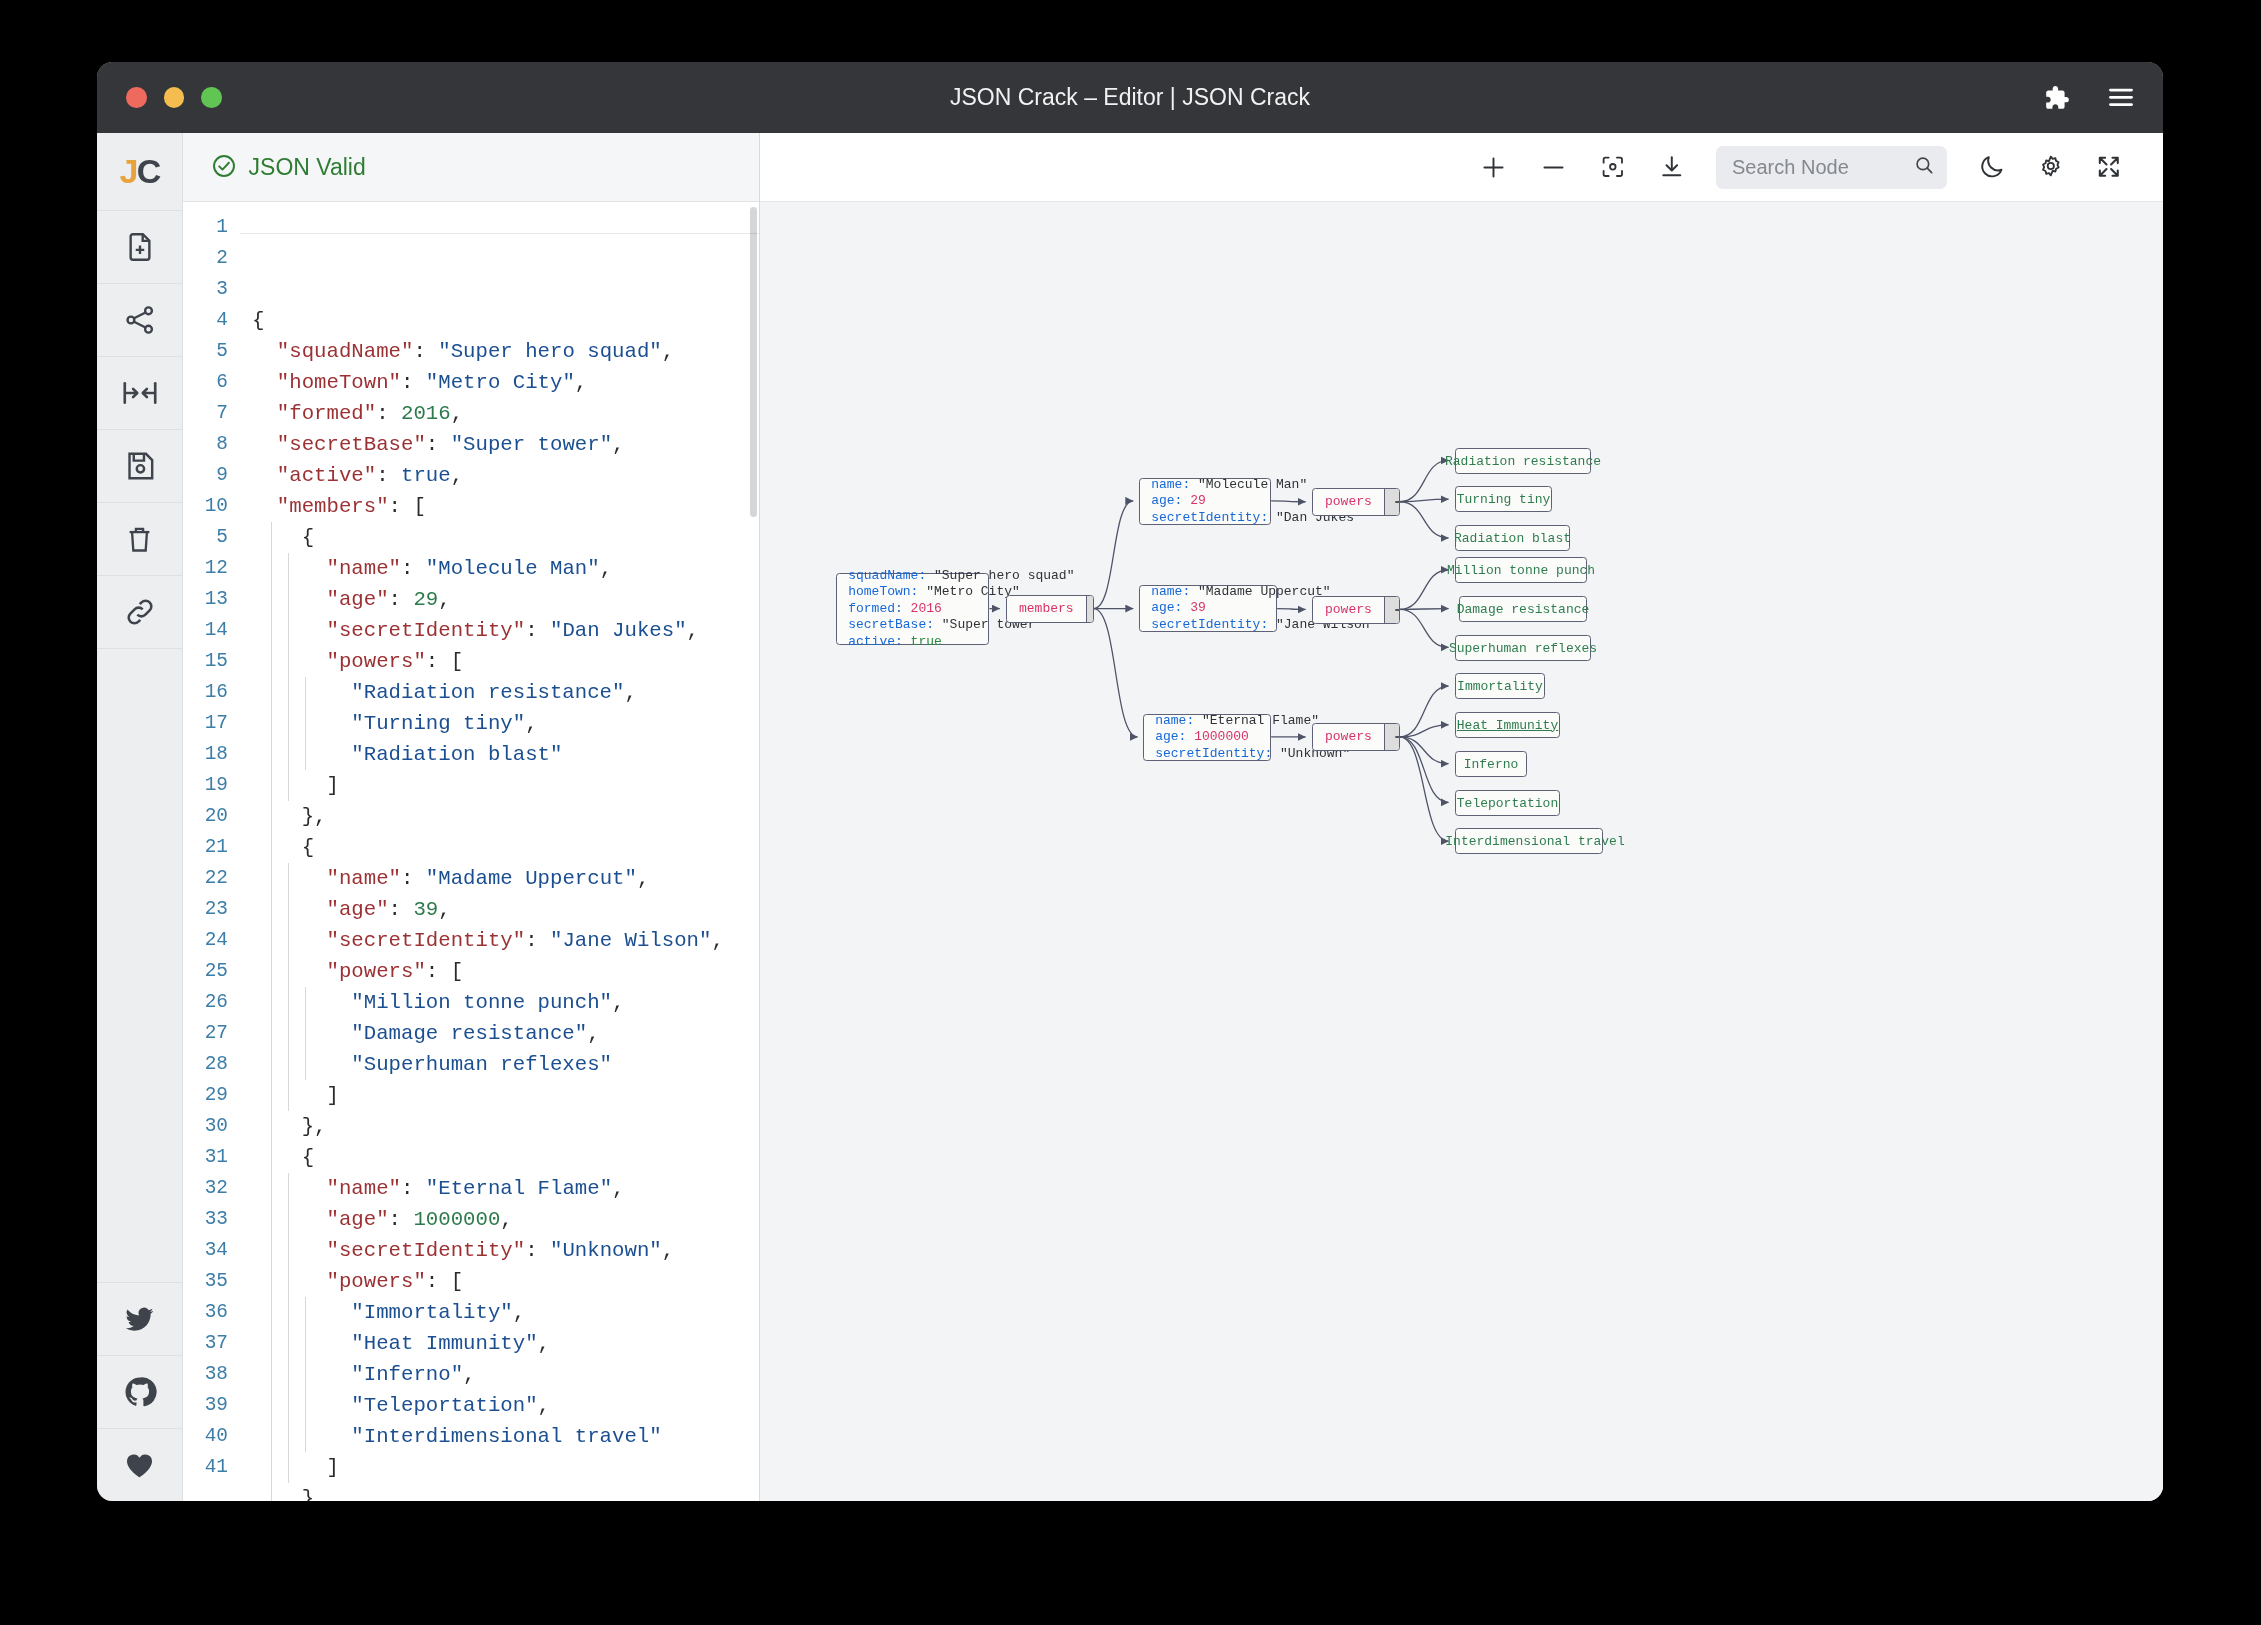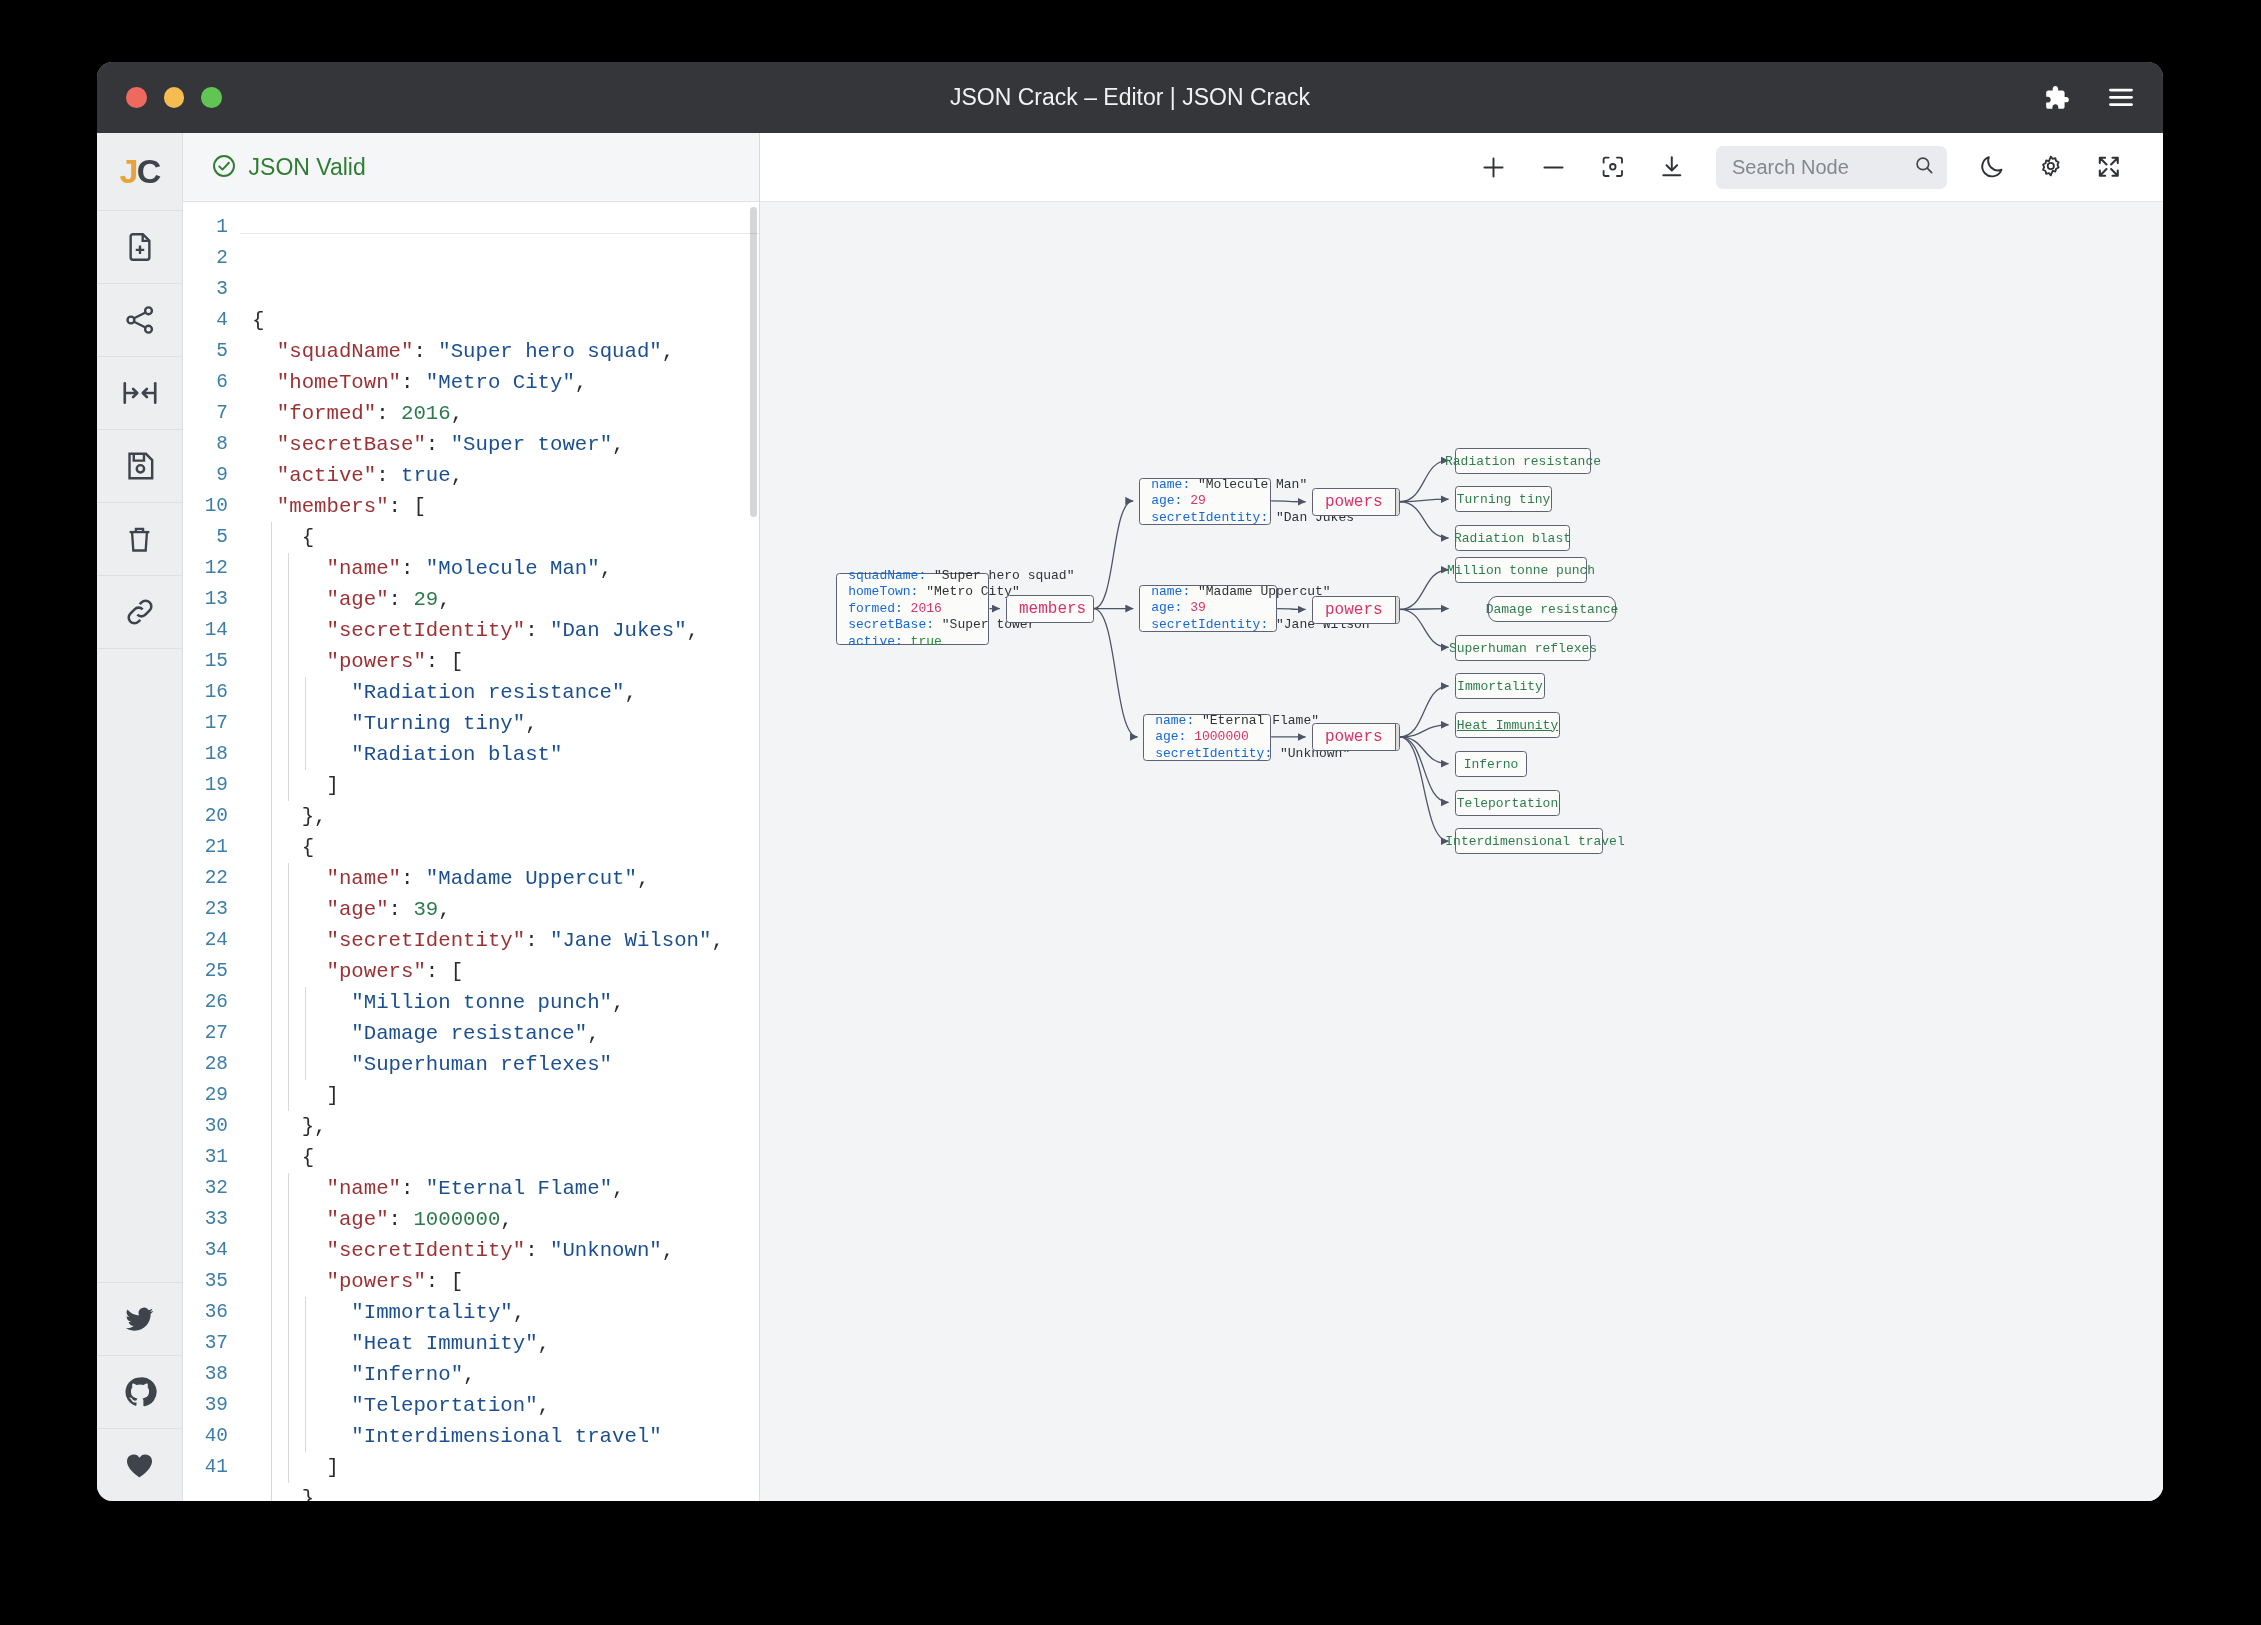--- a/index.html
+++ b/index.html
@@ -273,21 +273,21 @@
     padding: 0;
     overflow: hidden;
   }
   .node-parent .pl {
     flex: 1 1 auto;
     display: flex;
     align-items: center;
     justify-content: center;
     height: 100%;
     color: #d6336c;
-    font-size: 16px;
+    font-size: 13px;
     padding: 0 12px;
     text-align: right;
   }
   .node-parent .pb {
     width: 36px;
     height: 100%;
     flex: 0 0 36px;
     border-left: 1.4px solid #5e6175;
     background: #dddddd;
     display: flex;
@@ -625,21 +625,21 @@
             </div>
             <div class="node node-leaf" style="left: 695px; top: 284px; width: 97px; height: 26px;">
               <span>Turning tiny</span>
             </div>
             <div class="node node-leaf" style="left: 695px; top: 323px; width: 115px; height: 26px;">
               <span>Radiation blast</span>
             </div>
             <div class="node node-leaf" style="left: 695px; top: 355px; width: 132px; height: 26px;">
               <span>Million tonne punch</span>
             </div>
-            <div class="node node-leaf" style="left: 728px; top: 394px; width: 128px; height: 26px; border-radius: 9px;">
+            <div class="node node-leaf" style="left: 699px; top: 394px; width: 128px; height: 26px;">
               <span>Damage resistance</span>
             </div>
             <div class="node node-leaf" style="left: 695px; top: 433px; width: 136px; height: 26px;">
               <span>Superhuman reflexes</span>
             </div>
             <div class="node node-leaf" style="left: 695px; top: 471px; width: 90px; height: 26px;">
               <span>Immortality</span>
             </div>
             <div class="node node-leaf" style="left: 695px; top: 510px; width: 105px; height: 26px; text-decoration: underline;">
               <span>Heat Immunity</span>

